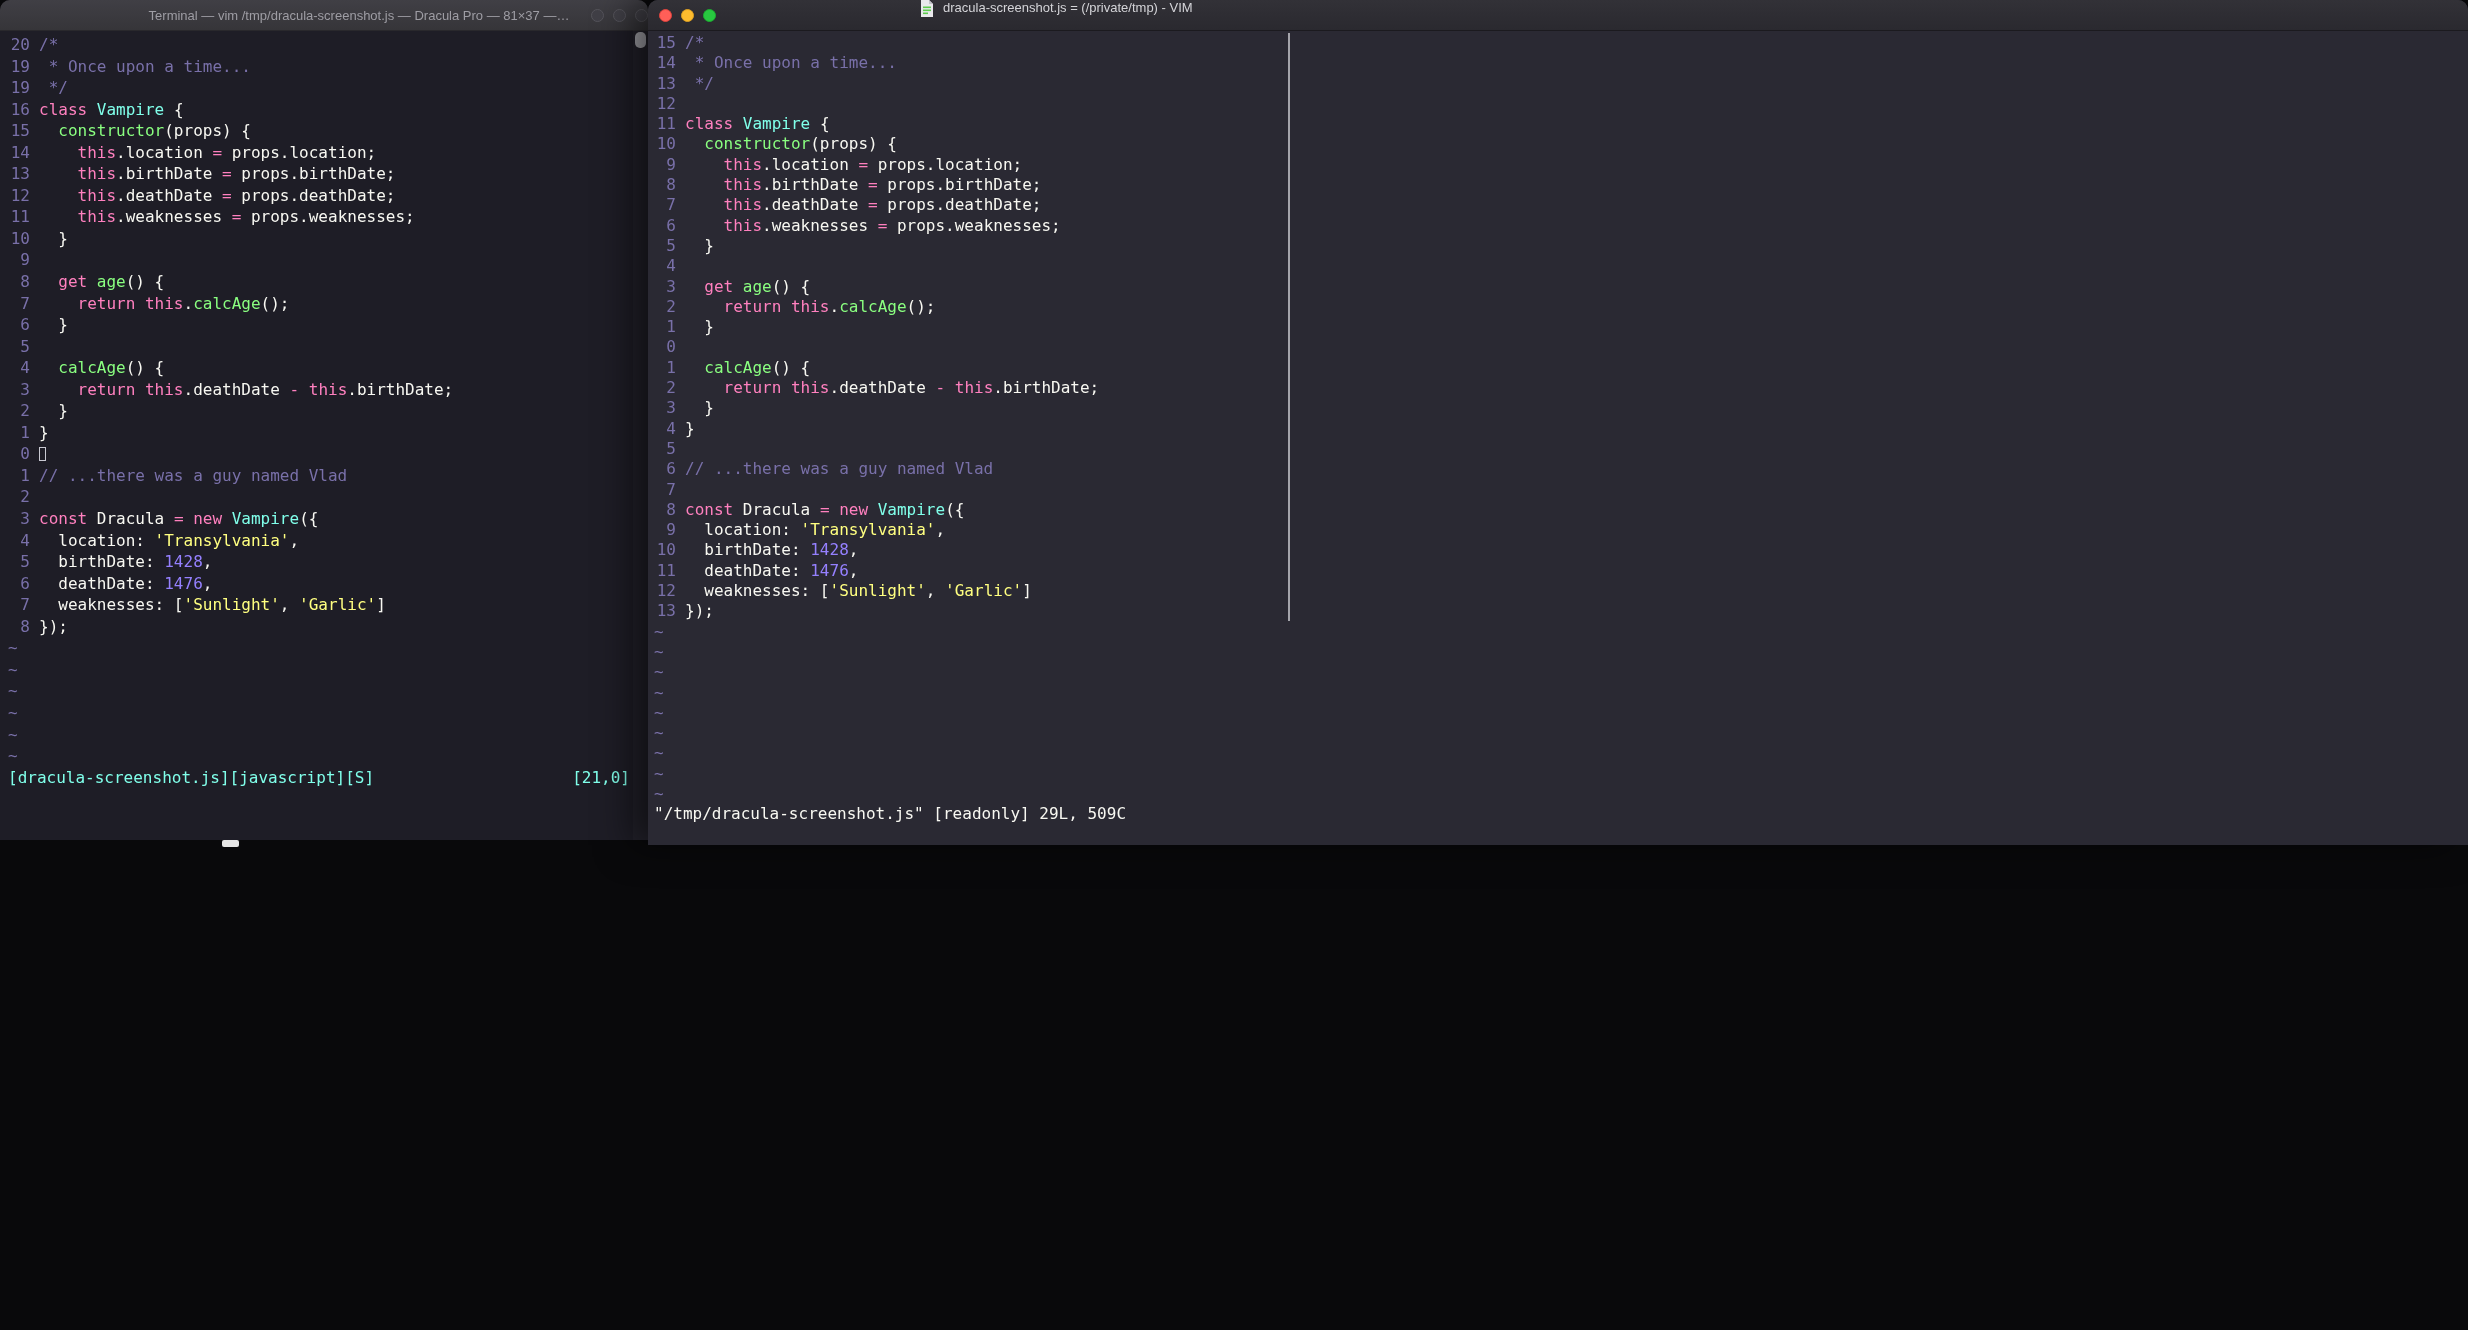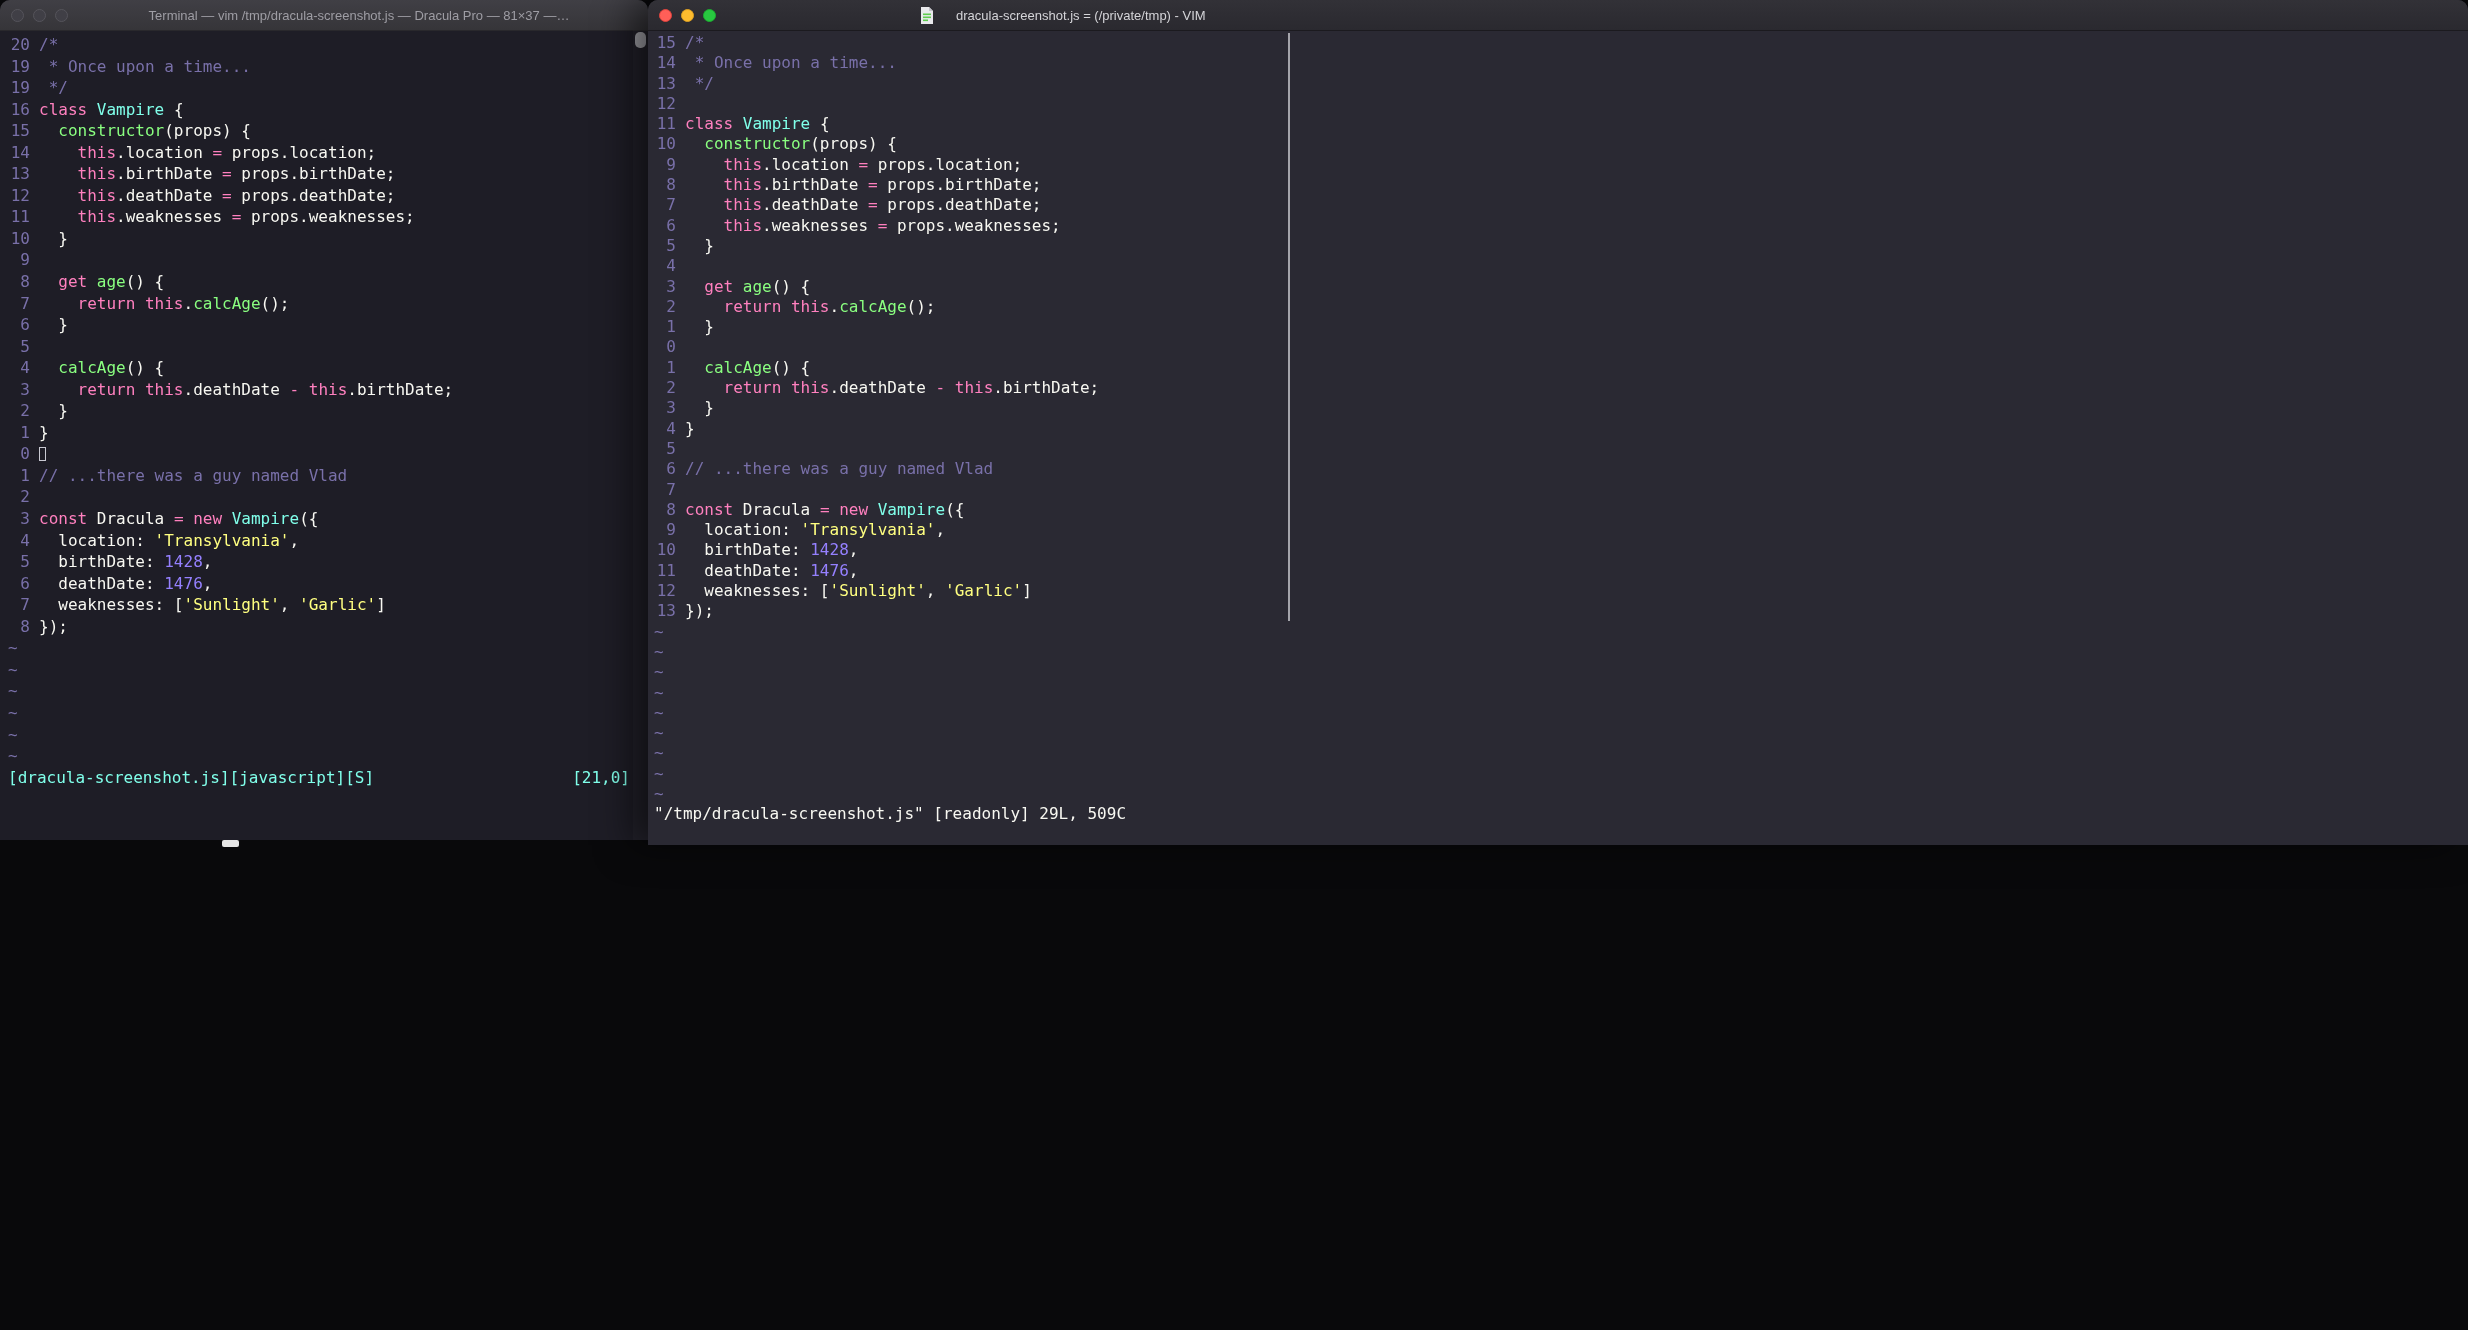--- a/index.html
+++ b/index.html
@@ -6,36 +6,36 @@
   body{
     width:2468px;height:1330px;position:relative;overflow:hidden;
     background:#09090b;
     font-family:"DejaVu Sans Mono", monospace;
   }
   .window{position:absolute;top:0;border-radius:10px 10px 0 0;overflow:hidden;}
   .win-left{left:0;width:648px;height:840px;background:#1e1d26;}
   .win-right{left:648px;width:1820px;height:845px;background:#2a2933;box-shadow:-16px 0 36px rgba(0,0,0,.55);}
 
   .titlebar{height:30px;position:relative;display:flex;align-items:center;flex:none;}
-  .win-left  .titlebar{background:linear-gradient(#403f45,#363539);border-bottom:1px solid #29282c;}
+  .win-left  .titlebar{background:linear-gradient(#403f45,#363539);border-bottom:1px solid #29282c;justify-content:flex-end;}
   .win-right .titlebar{background:linear-gradient(#323137,#2a292f);border-bottom:1px solid #1b1a1f;}
 
   .lights{display:flex;gap:9px;padding-left:11px;}
   .light{width:13px;height:13px;border-radius:50%;box-sizing:border-box;}
   .light.inactive{background:#403f46;border:1px solid #55545b;}
   .light.red{background:#ff5f58;border:1px solid #e0443e;}
   .light.yellow{background:#febc2e;border:1px solid #dea123;}
   .light.green{background:#28c840;border:1px solid #1dad32;}
 
   .title-text{font-family:"Liberation Sans", sans-serif;font-size:13px;white-space:nowrap;}
   .win-left .title-text{
     position:absolute;left:80px;right:10px;text-align:center;color:#9e9da4;
     overflow:hidden;text-overflow:ellipsis;
   }
-  .title-group{position:absolute;left:272px;top:0;height:30px;display:flex;align-items:center;gap:22px;}
+  .title-group{position:absolute;left:272px;top:0;height:30px;display:flex;align-items:flex-start;gap:9px;}
   .win-right .title-text{color:#d4d4d8;}
 
   .editor{position:absolute;left:0;right:0;top:30px;bottom:0;font-size:16px;}
   .win-left  .editor{--rh:21.55px;padding:4px 0 0 8px;}
   .win-right .editor{--rh:20.3px;padding:3px 0 0 6px;}
 
   .row{display:flex;height:var(--rh);line-height:var(--rh);white-space:pre;}
   .gutter{flex:none;width:22px;text-align:right;margin-right:9px;color:var(--line_number);}
   .code{white-space:pre;}
   .row.tilde{color:var(--comment);}

